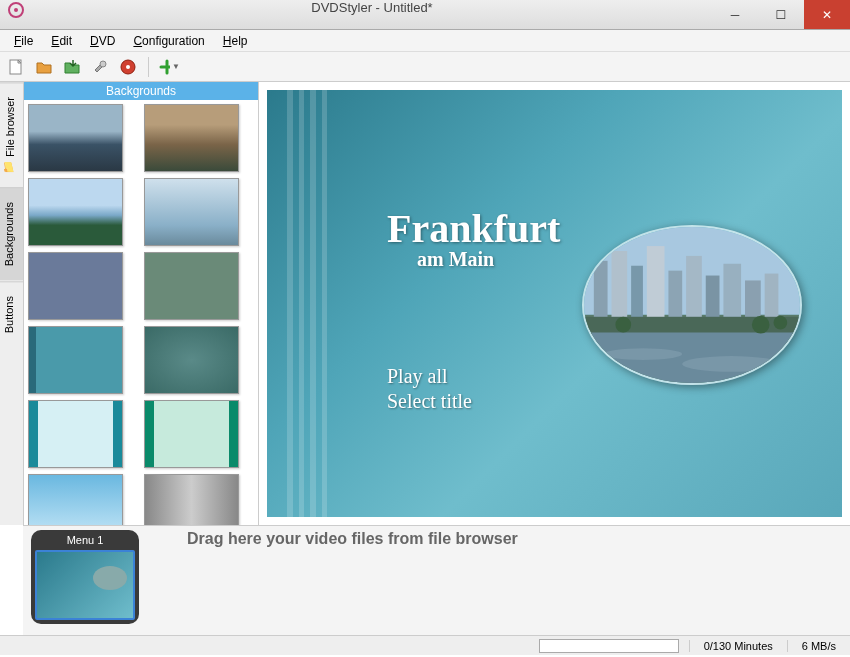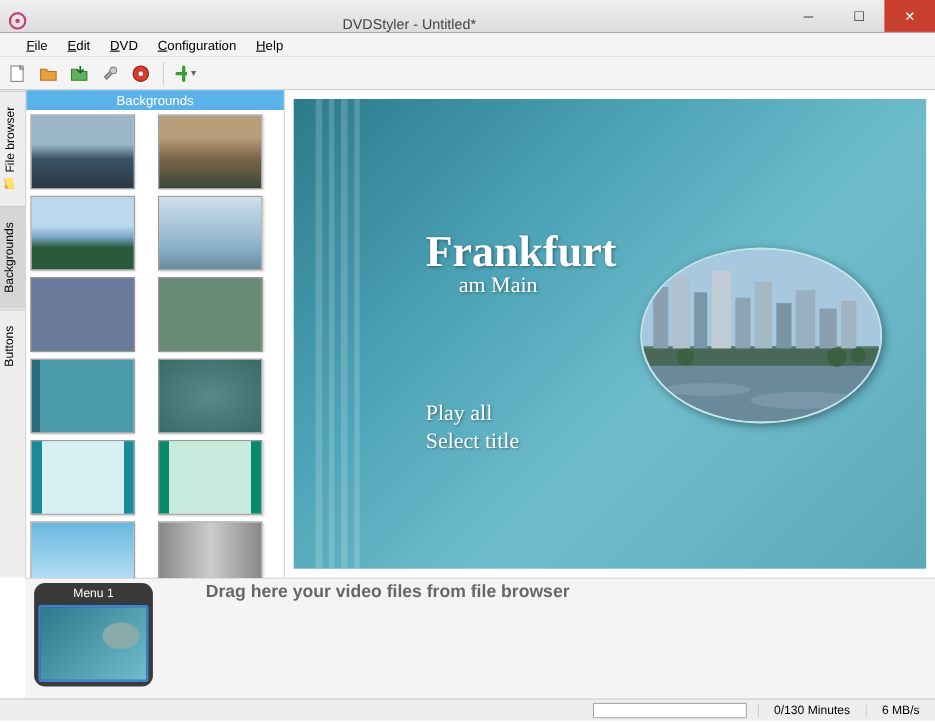--- a/index.html
+++ b/index.html
@@ -1,27 +1,27 @@
 <!DOCTYPE html>
 <html><head>
 <meta charset="utf-8">
 <style>
 * { box-sizing: border-box; margin: 0; padding: 0; }
 body { font-family: "Segoe UI", Tahoma, sans-serif; font-size: 12px; width: 850px; height: 657px; overflow: hidden; background: #fff; }
 
 
-.titlebar { height: 30px; background: linear-gradient(#eee, #ddd); display: flex; align-items: flex-end; border-bottom: 1px solid #aaa; }
+.titlebar { height: 30px; background: linear-gradient(#eee, #ddd); display: flex; align-items: flex-start; border-bottom: 1px solid #aaa; }
 .titlebar .icon { width: 20px; height: 20px; margin: 0 6px; display: flex; align-items: center; justify-content: center; }
 .titlebar .title { flex: 1; text-align: center; color: #444; font-size: 13px; }
 .titlebar .winbtns { display: flex; height: 100%; }
 .titlebar .winbtn { width: 46px; height: 100%; display: flex; align-items: center; justify-content: center; color: #333; }
 .titlebar .winbtn.close { background: #c94030; color: #fff; }
 
 
-.menubar { height: 22px; display: flex; align-items: center; padding: 0 16px; gap: 2px; background: #f4f4f4; border-bottom: 1px solid #ddd; }
+.menubar { height: 22px; display: flex; align-items: center; padding: 0 6px; gap: 2px; background: #f4f4f4; border-bottom: 1px solid #ddd; }
 .menubar .menuitem { padding: 2px 8px; cursor: default; }
 .menubar .menuitem u { text-decoration: underline; }
 
 
 .toolbar { height: 30px; display: flex; align-items: center; padding: 0 4px; gap: 4px; background: #f4f4f4; border-bottom: 1px solid #ccc; }
 .toolbtn { width: 24px; height: 24px; display: flex; align-items: center; justify-content: center; border: 1px solid transparent; }
 .toolsep { width: 1px; height: 20px; background: #ccc; margin: 0 4px; }
 .tooldrop { display: flex; align-items: center; }
 .tooldrop .caret { font-size: 8px; color: #666; margin-left: 2px; }
 
@@ -35,21 +35,21 @@
 .browser { width: 235px; background: #fff; border-right: 1px solid #ccc; display: flex; flex-direction: column; }
 .browser .header { background: #5bb2e8; color: #fff; text-align: center; padding: 2px 0; font-size: 12px; }
 .browser .thumbs { flex: 1; overflow-y: scroll; padding: 4px; display: grid; grid-template-columns: 1fr 1fr; gap: 6px; }
 .thumb { width: 95px; height: 68px; border: 1px solid #999; box-shadow: 1px 1px 2px rgba(0,0,0,0.2); }
 
 .canvas-wrap { flex: 1; background: #fff; display: flex; align-items: center; justify-content: center; padding: 8px; }
 .canvas { width: 100%; height: 100%; position: relative; background: linear-gradient(135deg, #2b7a8c 0%, #4fa5b8 35%, #6fbdcc 60%, #5aa8ba 100%); overflow: hidden; }
 .canvas .stripes { position: absolute; left: 20px; top: 0; bottom: 0; width: 40px; display: flex; gap: 6px; opacity: 0.5; }
 .canvas .stripes div { width: 6px; background: rgba(255,255,255,0.35); }
 .canvas .title-main { position: absolute; left: 120px; top: 115px; color: #fff; font-size: 40px; font-weight: bold; font-family: Georgia, serif; text-shadow: 1px 1px 3px rgba(0,0,0,0.4); }
-.canvas .title-sub { position: absolute; left: 150px; top: 158px; color: #fff; font-size: 20px; font-weight: normal; font-family: Georgia, serif; text-shadow: 1px 1px 3px rgba(0,0,0,0.4); }
+.canvas .title-sub { position: absolute; left: 150px; top: 158px; color: #fff; font-size: 20px; font-weight: bold; font-family: Georgia, serif; text-shadow: 1px 1px 3px rgba(0,0,0,0.4); }
 .canvas .btn1 { position: absolute; left: 120px; top: 275px; color: #fff; font-size: 20px; font-family: Georgia, serif; text-shadow: 1px 1px 2px rgba(0,0,0,0.4); }
 .canvas .btn2 { position: absolute; left: 120px; top: 300px; color: #fff; font-size: 20px; font-family: Georgia, serif; text-shadow: 1px 1px 2px rgba(0,0,0,0.4); }
 .canvas .oval { position: absolute; right: 40px; top: 135px; width: 220px; height: 160px; border-radius: 50%; overflow: hidden; border: 2px solid rgba(255,255,255,0.6); box-shadow: 2px 2px 8px rgba(0,0,0,0.4); }
 
 
 .timeline { height: 110px; background: #f4f4f4; border-top: 1px solid #ccc; display: flex; align-items: flex-start; padding: 4px 8px; gap: 8px; margin-left: 23px; }
 .menuthumb { width: 108px; height: 94px; background: #3a3a3a; border-radius: 10px; padding: 4px; display: flex; flex-direction: column; align-items: center; }
 .menuthumb .lbl { color: #fff; font-size: 11px; margin-bottom: 4px; }
 .menuthumb .preview { flex: 1; width: 100%; border: 2px solid #5bb2e8; border-radius: 2px; }
 .menuthumb .preview.sel { border-color: #3b82d6; }

